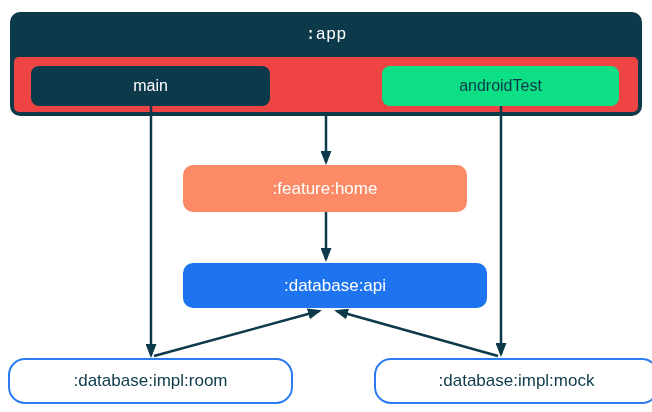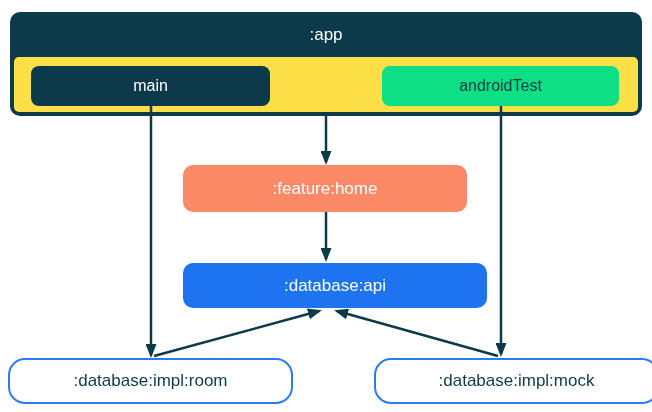--- a/index.html
+++ b/index.html
@@ -26,28 +26,29 @@
     background: #0d3a4b;
     border-radius: 10px;
   }
   .app-header {
     height: 45px;
     display: flex;
     align-items: center;
     justify-content: center;
     color: #ffffff;
     font-size: 17px;
+    font-family: Liberation Mono, monospace;
   }
   .app-body {
     position: absolute;
     left: 4px;
     right: 4px;
     top: 45px;
     bottom: 4px;
-    background: #fde047;
+    background: #ef4444;
     border-radius: 5px;
   }
   .pill {
     position: absolute;
     top: 9px;
     height: 40px;
     border-radius: 8px;
     display: flex;
     align-items: center;
     justify-content: center;

